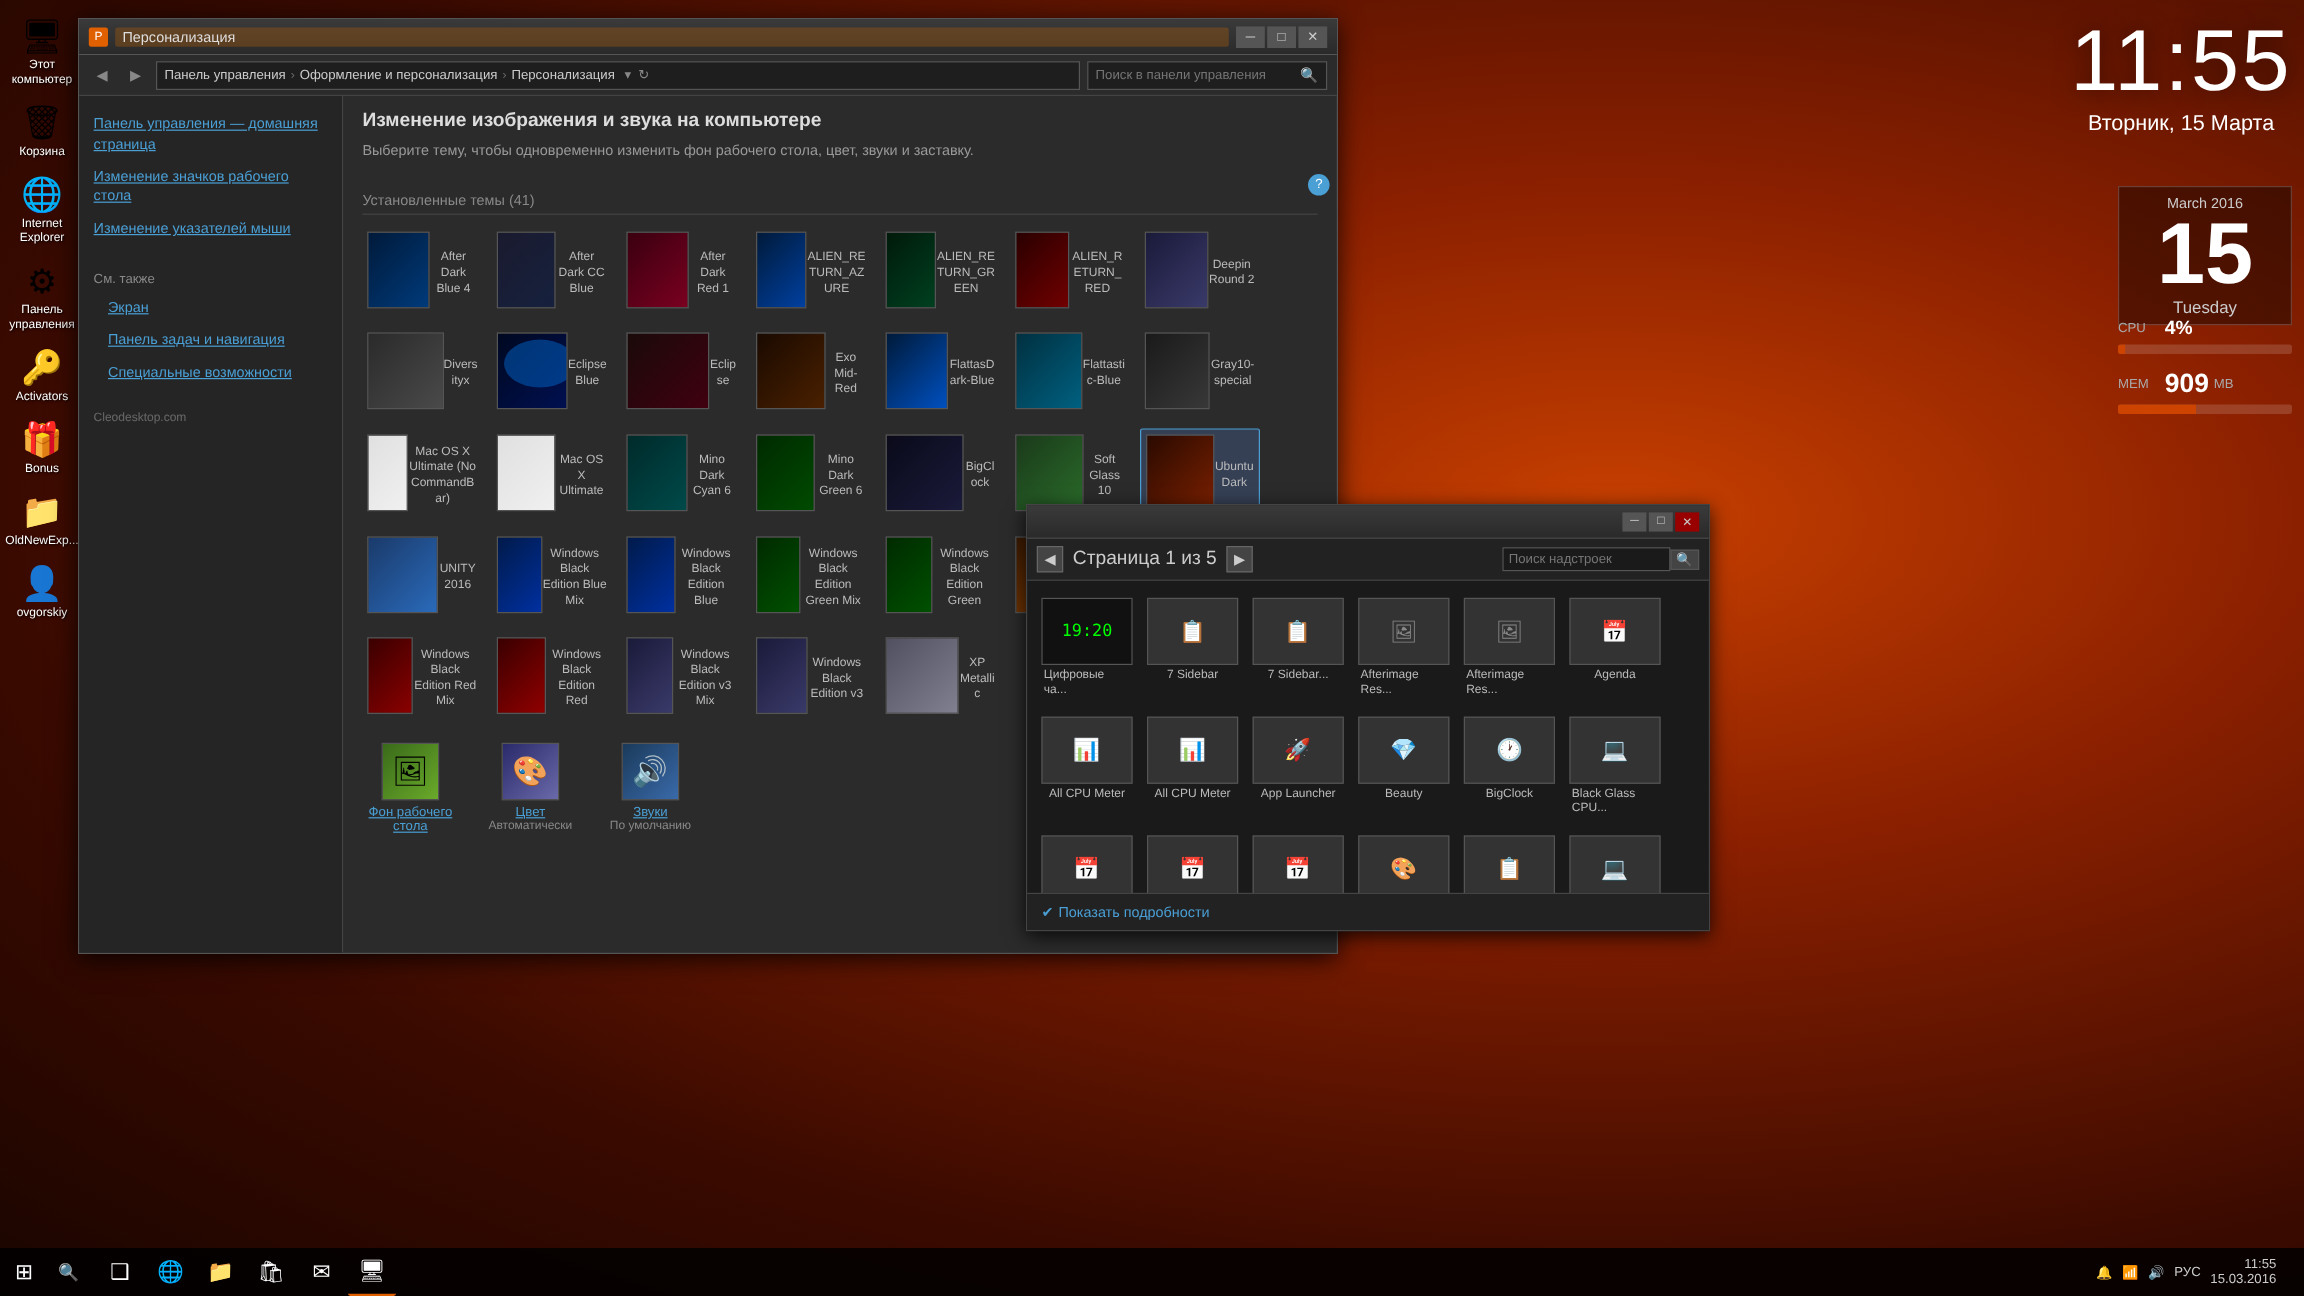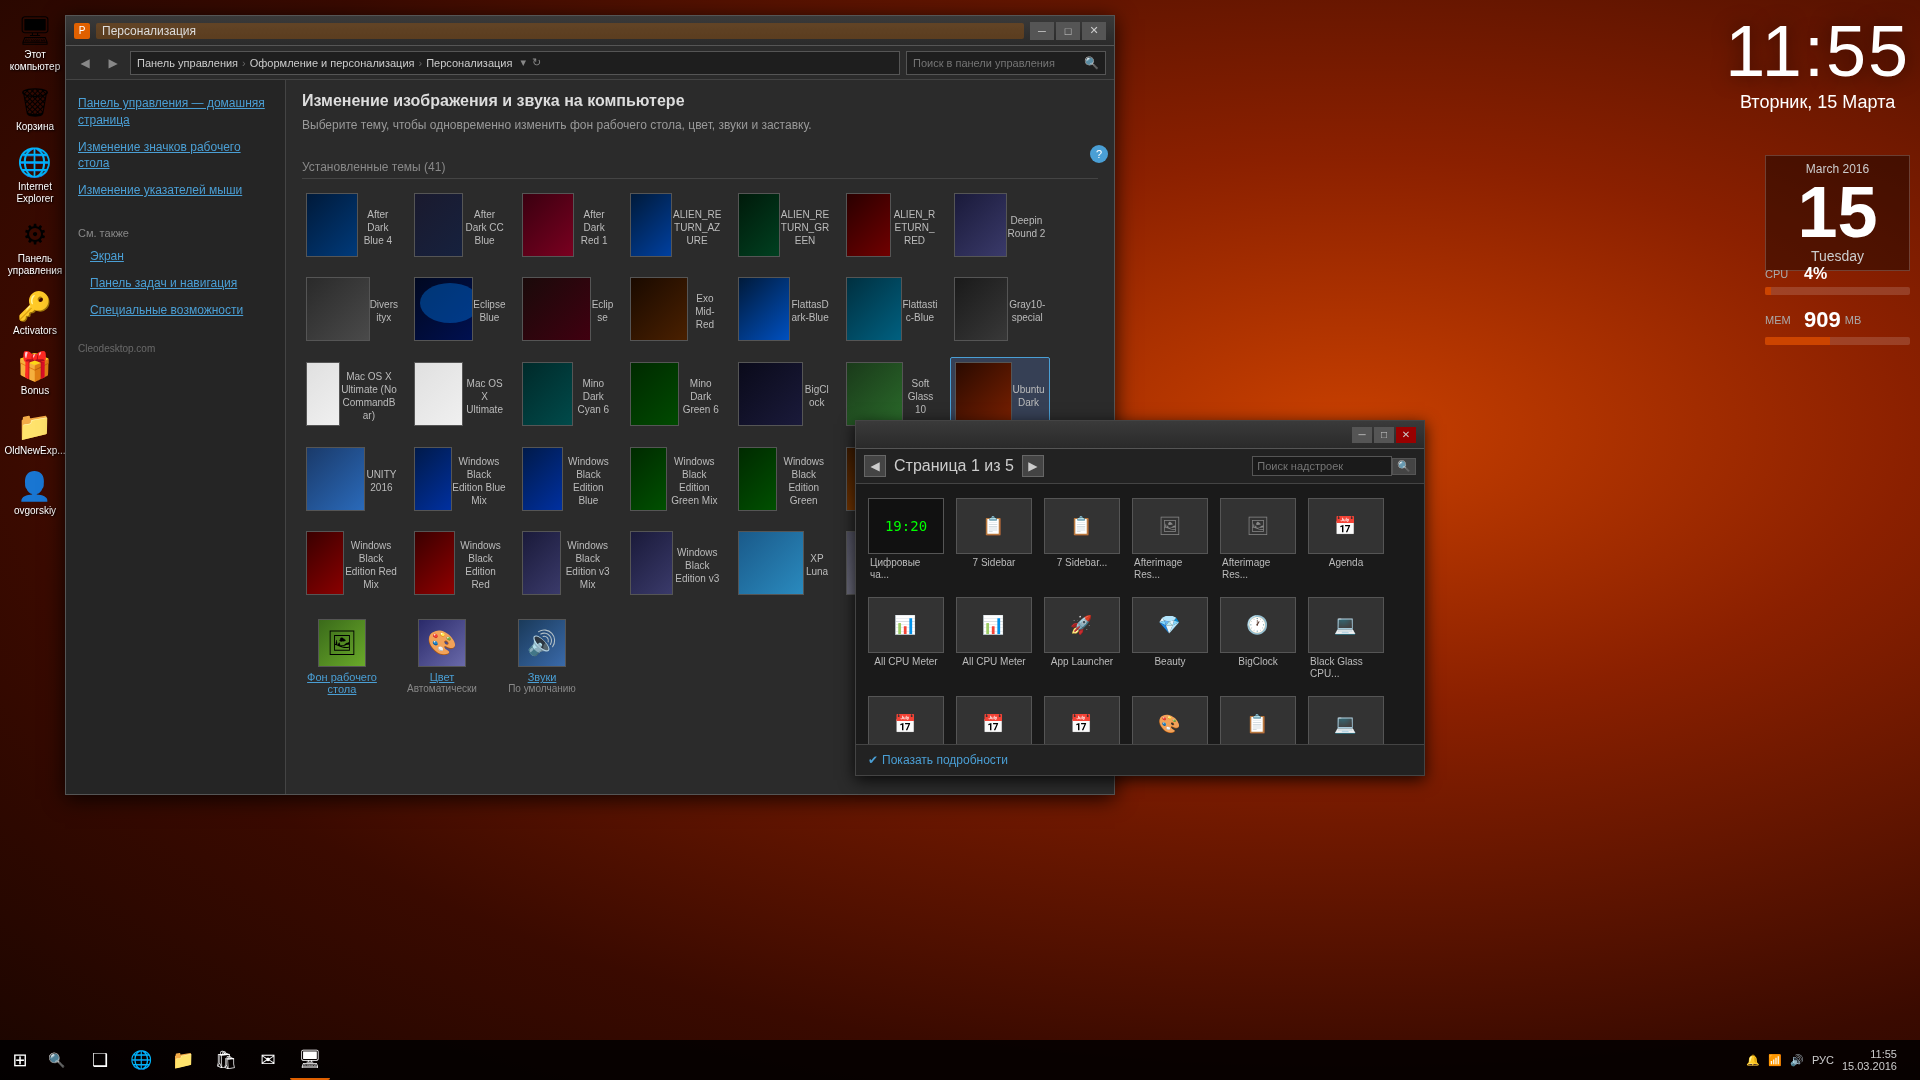--- a/index.html
+++ b/index.html
@@ -961,24 +961,20 @@
     </div>
             <div class="theme-item">
       <div class="theme-preview preview-wbe-v3-mix"></div>
       <span class="theme-label">Windows Black Edition v3 Mix</span>
     </div>
             <div class="theme-item">
       <div class="theme-preview preview-wbe-v3"></div>
       <span class="theme-label">Windows Black Edition v3</span>
     </div>
             <div class="theme-item">
-      <div class="theme-preview preview-xp-luna"></div>
-      <span class="theme-label">XP Luna</span>
-    </div>
-            <div class="theme-item">
       <div class="theme-preview preview-xp-metallic"></div>
       <span class="theme-label">XP Metallic</span>
     </div>
           </div>
 
         <div class="bottom-actions">
           <div class="action-item">
             <div class="action-icon" style="background:linear-gradient(135deg,#3a6a1a,#6aaa2a);border:1px solid #555;display:flex;align-items:center;justify-content:center;font-size:24px;">🖼</div>
             <span class="action-label">Фон рабочего стола</span>
 

